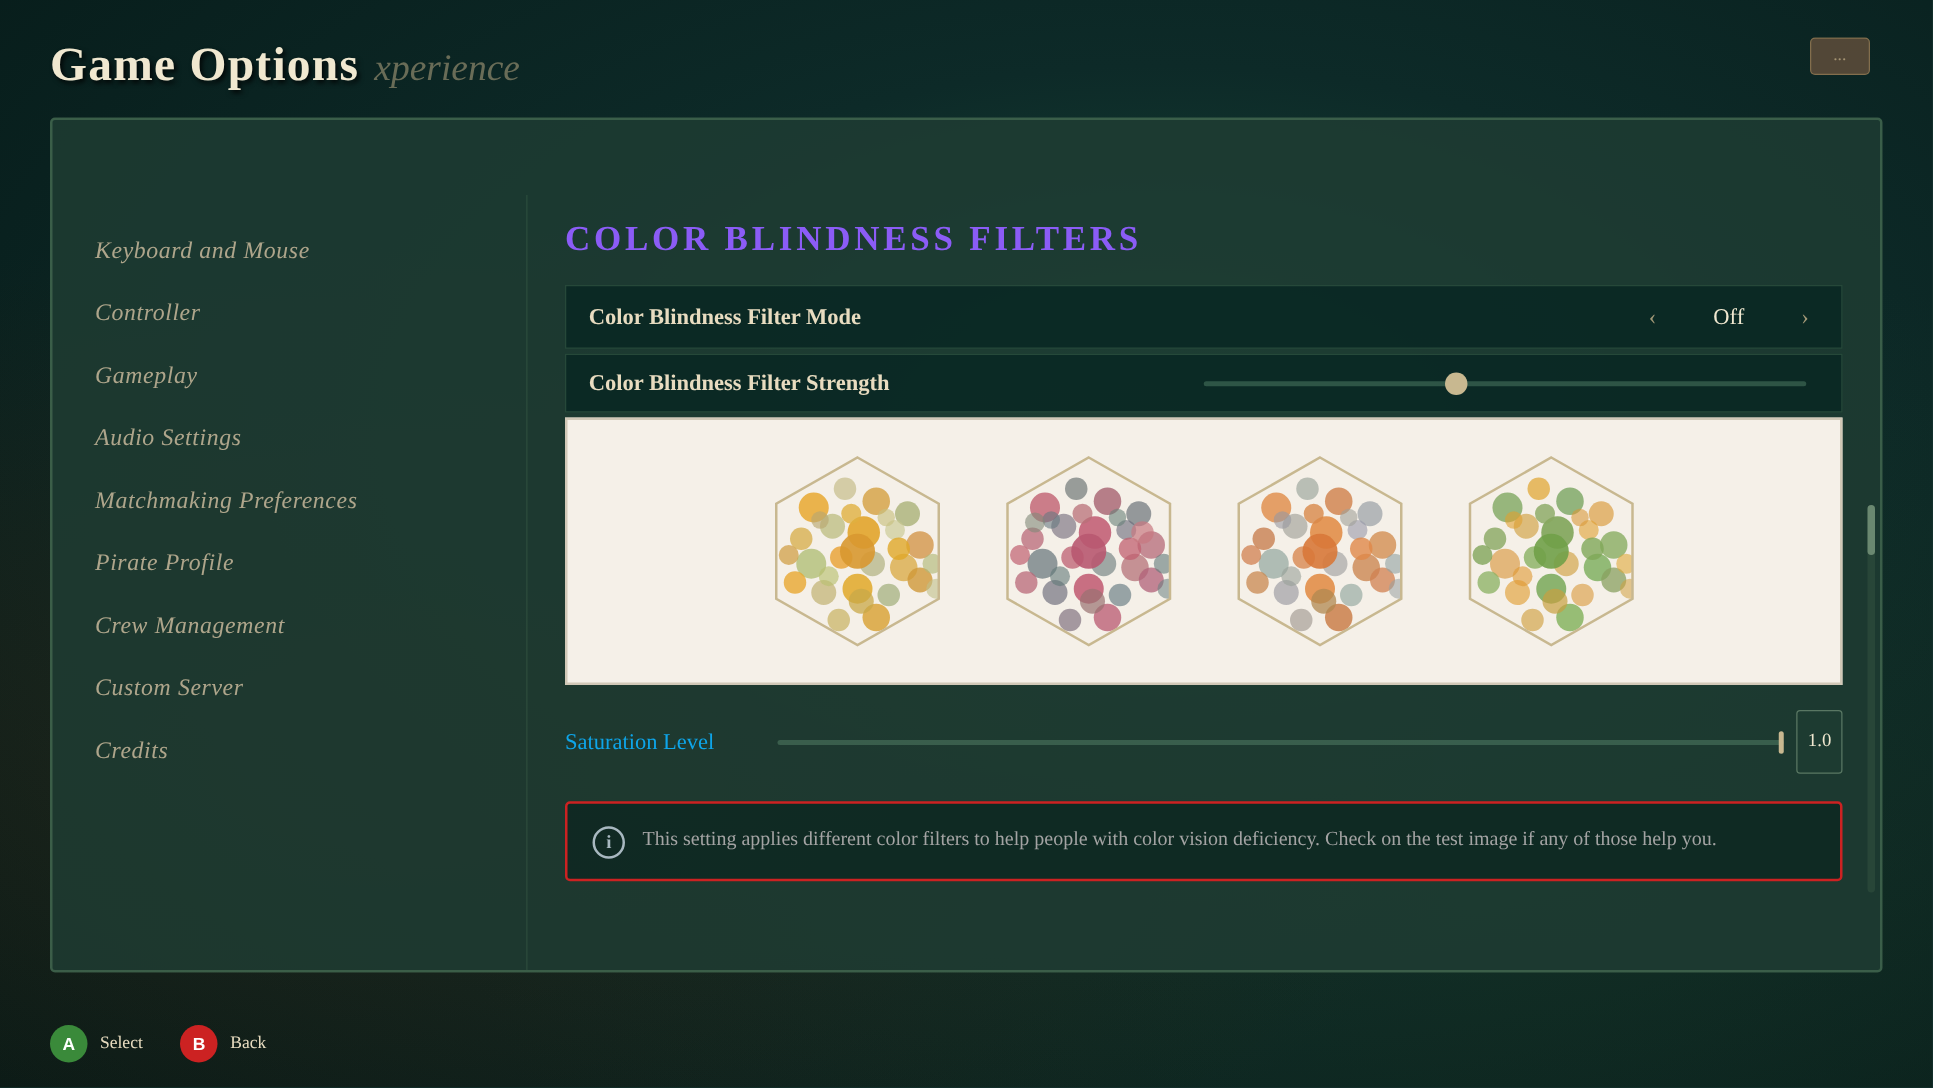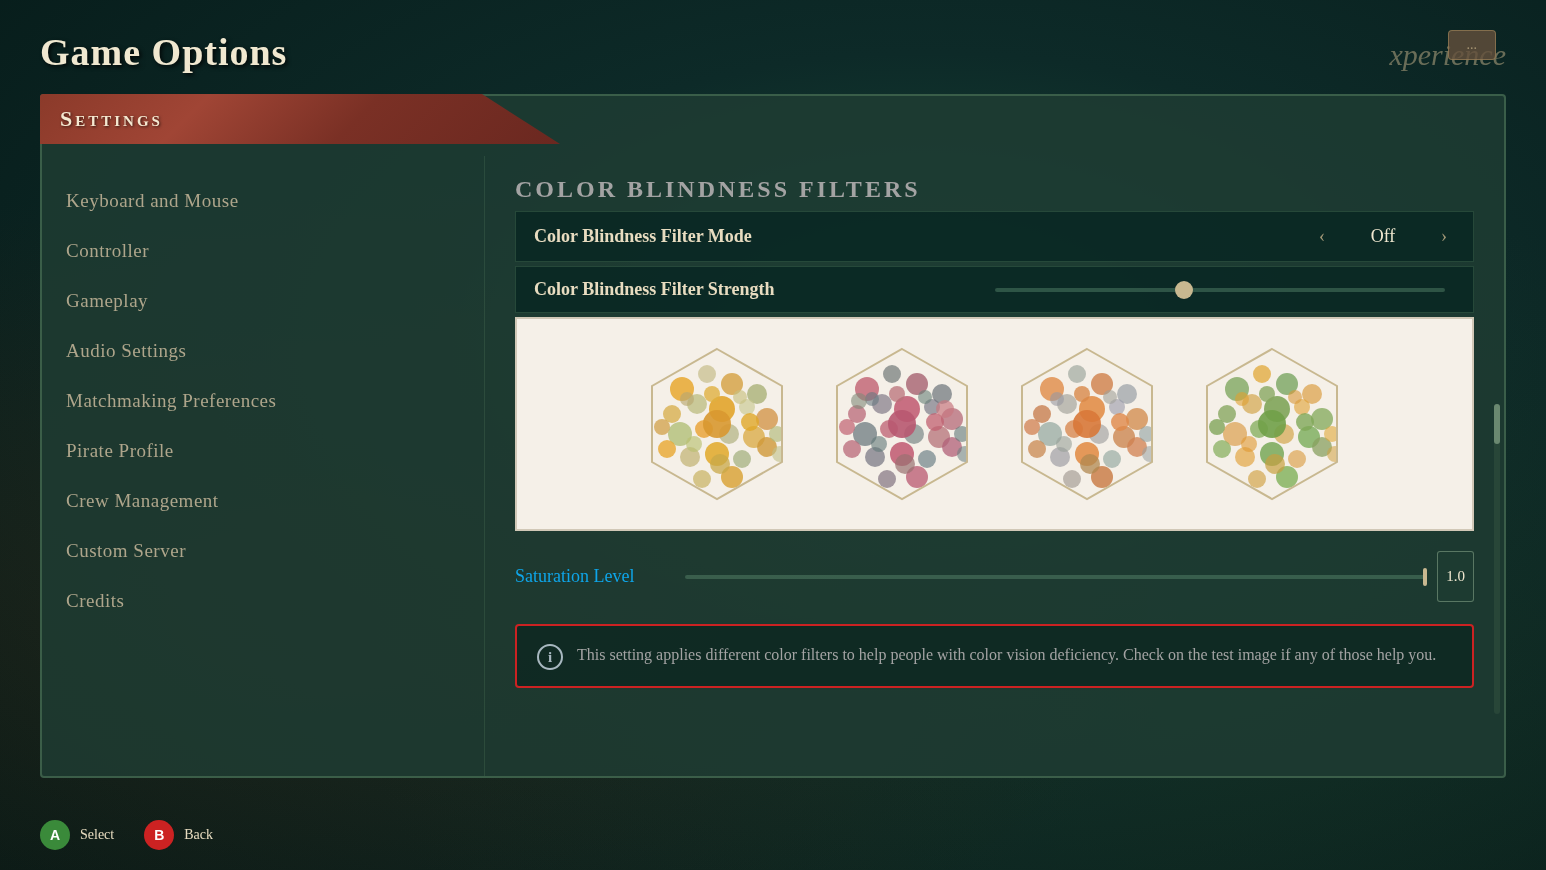--- a/index.html
+++ b/index.html
@@ -37,21 +37,20 @@
       z-index: 2;
       padding: 30px 40px;
     }
 
     
     .page-title-area {
       display: flex;
       align-items: baseline;
       gap: 12px;
       margin-bottom: 20px;
-      justify-content: space-between;
     }
 
     .page-title {
       font-size: 38px;
       color: #f0e8d0;
       font-family: 'Georgia', serif;
       font-weight: bold;
       text-shadow: 2px 2px 4px rgba(0,0,0,0.8);
       letter-spacing: 1px;
     }
@@ -111,24 +110,25 @@
 
     
     .panel-body {
       display: flex;
       padding-top: 60px;
       min-height: 680px;
     }
 
     
     .sidebar-menu {
-      width: 443px;
-      padding: 20px 0;
+      width: 380px;
+      padding: 20px 10px;
       flex-shrink: 0;
       border-right: 1px solid rgba(80,120,90,0.3);
+      font-style: italic;
     }
 
     .menu-item {
       padding: 14px 24px;
       font-size: 19px;
       color: rgba(200,185,155,0.85);
       font-family: 'Georgia', serif;
       cursor: pointer;
       transition: background 0.2s;
       letter-spacing: 0.5px;
@@ -142,27 +142,27 @@
 
     
     .content-area {
       flex: 1;
       padding: 20px 30px;
       overflow-y: auto;
     }
 
     
     .section-title {
-      font-size: 24px;
-      color: #a3a3a3;
+      font-size: 28px;
+      color: #8b5cf6;
       font-family: 'Georgia', serif;
       font-variant: small-caps;
       font-weight: bold;
       letter-spacing: 3px;
-      margin-bottom: 8px;
+      margin-bottom: 20px;
       text-transform: uppercase;
     }
 
     
     .setting-row {
       background: rgba(10,40,35,0.9);
       border: 1px solid rgba(80,120,90,0.4);
       display: flex;
       align-items: center;
       padding: 12px 18px;
@@ -382,23 +382,20 @@
 
   <div class="page-title-area">
     <span class="page-title">Game Options</span>
     <span class="page-subtitle">xperience</span>
   </div>
 
   <div class="top-right-btn">...</div>
 
   <div class="settings-panel">
 
-    <div class="settings-header">
-      <span class="settings-header-text">Settings</span>
-    </div>
 
     <div class="panel-body">
 
       <div class="sidebar-menu">
         <div class="menu-item">Keyboard and Mouse</div>
         <div class="menu-item">Controller</div>
         <div class="menu-item">Gameplay</div>
         <div class="menu-item">Audio Settings</div>
         <div class="menu-item">Matchmaking Preferences</div>
         <div class="menu-item">Pirate Profile</div>

